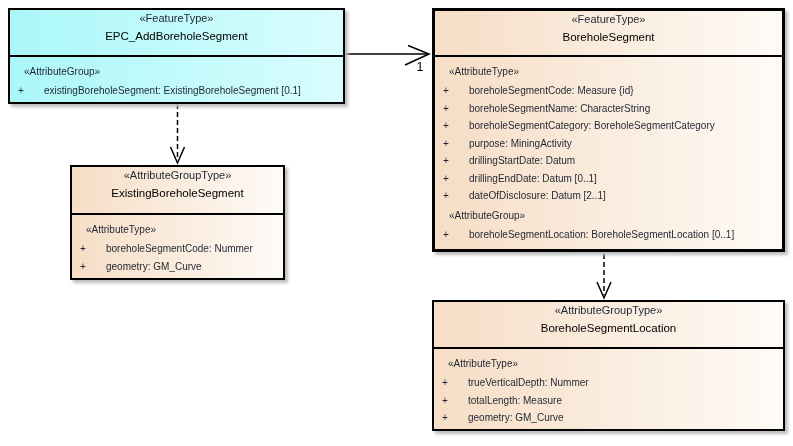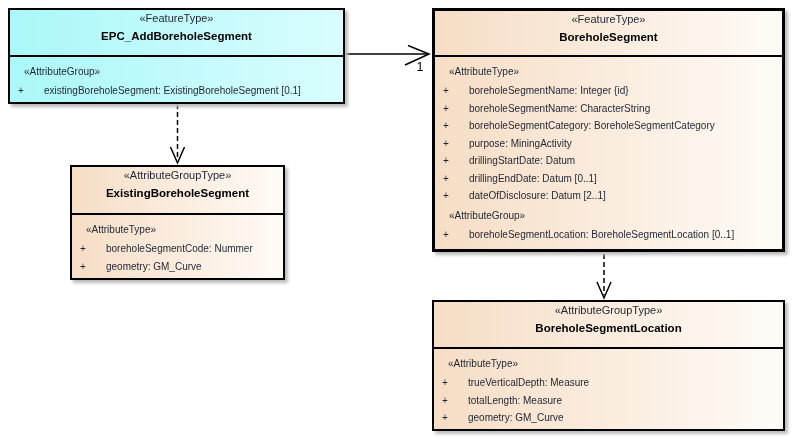--- a/index.html
+++ b/index.html
@@ -15,21 +15,21 @@
   }
   .uml-box.bold-border { border-width:3px; }
   .uml-box.fill-cyan { background:linear-gradient(to right,#abf7f8 0%,#d9fdfe 100%); }
   .uml-box.fill-tan  { background:linear-gradient(to right,#f6ddc5 0%,#fefbf7 100%); }
   .uml-title {
     box-sizing:border-box; text-align:center;
     border-bottom:2px solid #000000;
     padding-top:2px;
   }
   .uml-stereotype { font-size:11px; line-height:13px; }
-  .uml-name { font-size:11.5px; line-height:14px; font-weight:bold; color:#000000; margin-top:4px; }
+  .uml-name { font-size:11.5px; line-height:14px; font-weight:normal; color:#000000; margin-top:4px; }
   .uml-attrs { padding:6px 4px 2px 6px; font-size:10px; }
   .attr-heading { margin:2px 0 3px 8px; line-height:14px; }
   .attr-row { display:flex; align-items:center; height:17.5px; }
   .attr-vis { width:12px; flex:0 0 12px; text-align:left; padding-left:2px; }
   .attr-text { padding-left:14px; white-space:nowrap; }
   #connector-layer { position:absolute; left:0; top:0; width:793px; height:446px; }
   #connector-layer line, #connector-layer polyline { stroke:#000000; stroke-width:1.5; fill:none; }
   .mult-label {
     position:absolute; left:413px; top:60px; width:14px;
     font-size:12.5px; color:#000000; text-align:center;
@@ -91,21 +91,21 @@
 
   <div class="uml-box fill-tan bold-border" style="left:432px; top:8px; width:353px; height:244px;">
     <div class="uml-title" style="height:46px;">
       <div class="uml-stereotype">«FeatureType»</div>
       <div class="uml-name">BoreholeSegment</div>
     </div>
     <div class="uml-attrs">
       <div class="attr-heading">«AttributeType»</div>
       <div class="attr-row">
         <span class="attr-vis">+</span>
-        <span class="attr-text">boreholeSegmentName: Integer {id}</span>
+        <span class="attr-text">boreholeSegmentCode: Measure {id}</span>
       </div>
       <div class="attr-row">
         <span class="attr-vis">+</span>
         <span class="attr-text">boreholeSegmentName: CharacterString</span>
       </div>
       <div class="attr-row">
         <span class="attr-vis">+</span>
         <span class="attr-text">boreholeSegmentCategory: BoreholeSegmentCategory</span>
       </div>
       <div class="attr-row">
@@ -134,21 +134,21 @@
 
   <div class="uml-box fill-tan" style="left:432px; top:300px; width:353px; height:131px;">
     <div class="uml-title" style="height:47px;">
       <div class="uml-stereotype">«AttributeGroupType»</div>
       <div class="uml-name">BoreholeSegmentLocation</div>
     </div>
     <div class="uml-attrs">
       <div class="attr-heading">«AttributeType»</div>
       <div class="attr-row">
         <span class="attr-vis">+</span>
-        <span class="attr-text">trueVerticalDepth: Measure</span>
+        <span class="attr-text">trueVerticalDepth: Nummer</span>
       </div>
       <div class="attr-row">
         <span class="attr-vis">+</span>
         <span class="attr-text">totalLength: Measure</span>
       </div>
       <div class="attr-row">
         <span class="attr-vis">+</span>
         <span class="attr-text">geometry: GM_Curve</span>
       </div>
     </div>

